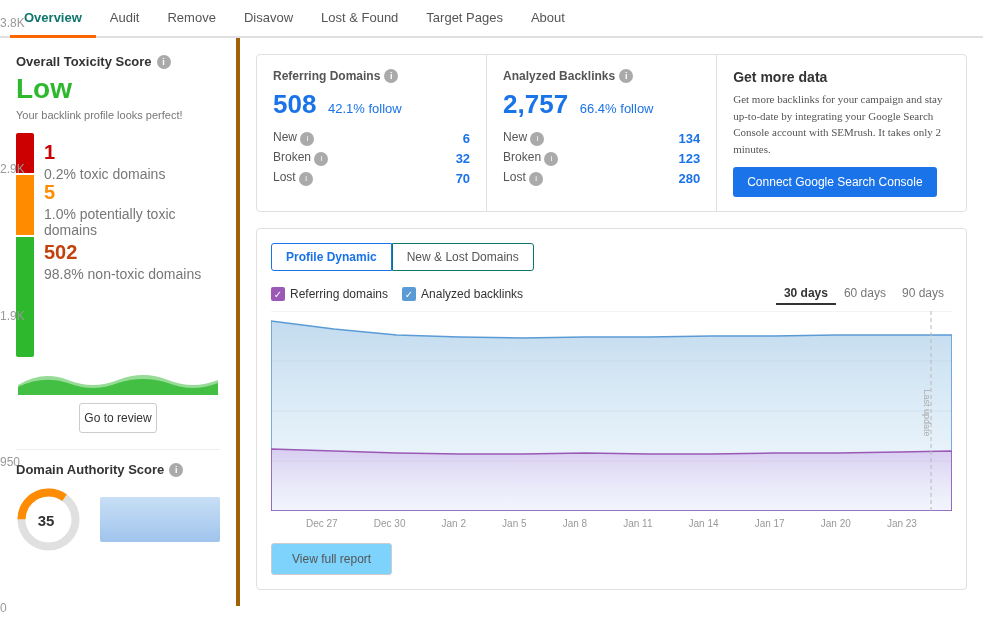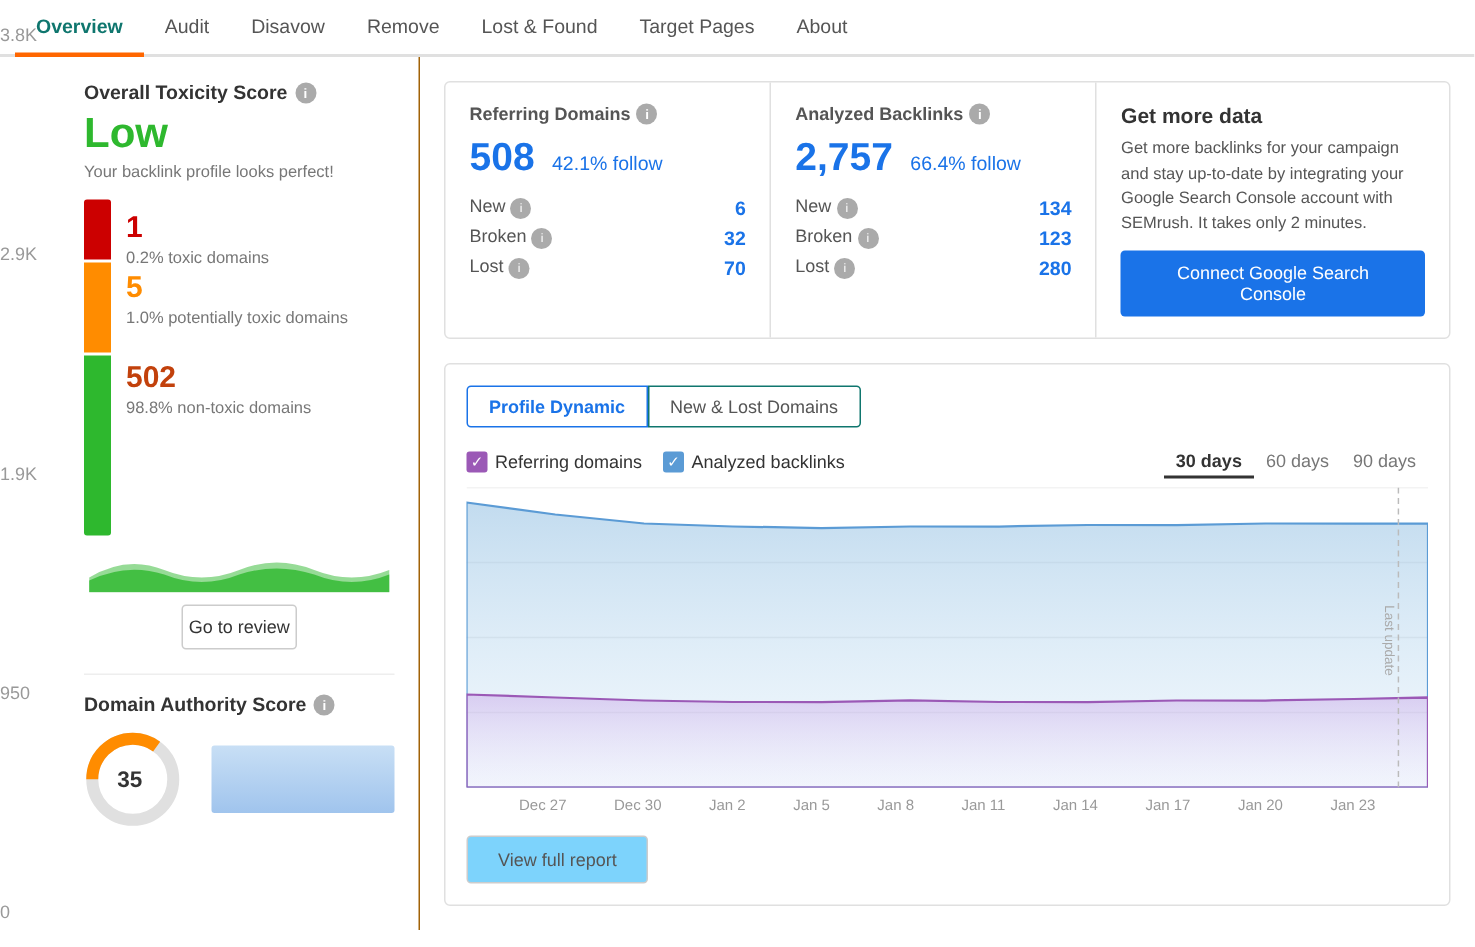--- a/index.html
+++ b/index.html
@@ -21,38 +21,37 @@
       font-weight: bold;
     }
 
     
     .main { display: flex; gap: 0; padding: 0; }
 
     
     .left-panel {
       width: 240px;
       min-width: 240px;
-      border-right: 1px solid #a16207;
+      border-right: 4px solid #a16207;
       padding: 16px;
-      margin-left: 40px;
     }
     .section-title { font-size: 13px; font-weight: bold; color: #333; margin-bottom: 4px; display: flex; align-items: center; gap: 5px; }
     .info-icon {
       display: inline-block; width: 14px; height: 14px; border-radius: 50%;
       background: #aaa; color: #fff; font-size: 9px; text-align: center; line-height: 14px;
       cursor: pointer;
     }
 
     .toxicity-score-label { font-size: 28px; font-weight: bold; color: #2eb82e; margin: 4px 0; }
     .toxicity-desc { font-size: 11px; color: #777; margin-bottom: 12px; }
     .bar-num { font-size: 20px; font-weight: bold; }
     .bar-num.red { color: #cc0000; }
     .bar-num.orange { color: #ff8c00; }
     .bar-num.green { color: #c2410c; }
-    .bar-sub { font-size: 11px; color: #777; margin-top: 2px; }
+    .bar-sub { font-size: 14px; color: #777; margin-top: 2px; }
 
     .go-review-btn {
       background: #fff; border: 1px solid #ccc; padding: 7px 4px;
       border-radius: 3px; cursor: pointer; font-size: 12px; color: #333;
       display: block; margin: 0 auto 16px auto;
     }
 
     .domain-auth-section { margin-top: 12px; border-top: 1px solid #eee; padding-top: 12px; }
     .domain-auth-inner { display: flex; align-items: center; gap: 24px; }
 
@@ -71,21 +70,21 @@
     .stat-block:last-child { border-right: none; }
     .stat-title { font-size: 12px; color: #555; font-weight: bold; margin-bottom: 6px; display: flex; align-items: center; gap: 4px; }
     .stat-main { font-size: 26px; font-weight: bold; color: #1a73e8; display: inline; }
     .stat-follow { font-size: 13px; color: #1a73e8; margin-left: 8px; }
     .stat-sub-rows { margin-top: 8px; }
     .stat-sub-row { display: flex; justify-content: space-between; align-items: center; padding: 2px 0; font-size: 12px; color: #555; }
     .stat-sub-val { color: #1a73e8; font-weight: bold; font-size: 13px; }
 
     .get-more-block { flex: 1.1; padding: 14px 16px; }
     .get-more-title { font-size: 14px; font-weight: bold; color: #333; margin-bottom: 6px; }
-    .get-more-text { font-size: 11px; color: #555; line-height: 1.5; margin-bottom: 10px; }
+    .get-more-text { font-size: 11px; color: #555; line-height: 1.5; margin-bottom: 10px; font-family: Liberation Serif, serif; }
     .connect-btn {
       background: #1a73e8; color: #fff; border: none; padding: 8px 14px;
       border-radius: 3px; font-size: 12px; cursor: pointer;
     }
 
     
     .chart-section { border: 1px solid #e0e0e0; border-radius: 4px; padding: 14px; }
     .chart-tabs { display: flex; gap: 0; margin-bottom: 12px; }
     .chart-tab {
       padding: 6px 14px; border: 1px solid #0f766e; font-size: 12px; cursor: pointer;
@@ -128,22 +127,22 @@
 
     .wave-area { height: 30px; overflow: hidden; margin: 8px 0; }
   </style>
 </head>
 <body>
 
 <nav>
   <div class="nav" id="nav-container">
       <div class="nav-item active">Overview</div>
       <div class="nav-item">Audit</div>
+      <div class="nav-item">Remove</div>
       <div class="nav-item">Disavow</div>
-      <div class="nav-item">Remove</div>
       <div class="nav-item">Lost &amp; Found</div>
       <div class="nav-item">Target Pages</div>
       <div class="nav-item">About</div>
     </div>
 </nav>
 
 <div class="main">
 
   <div class="left-panel">
     <div class="section-title">

